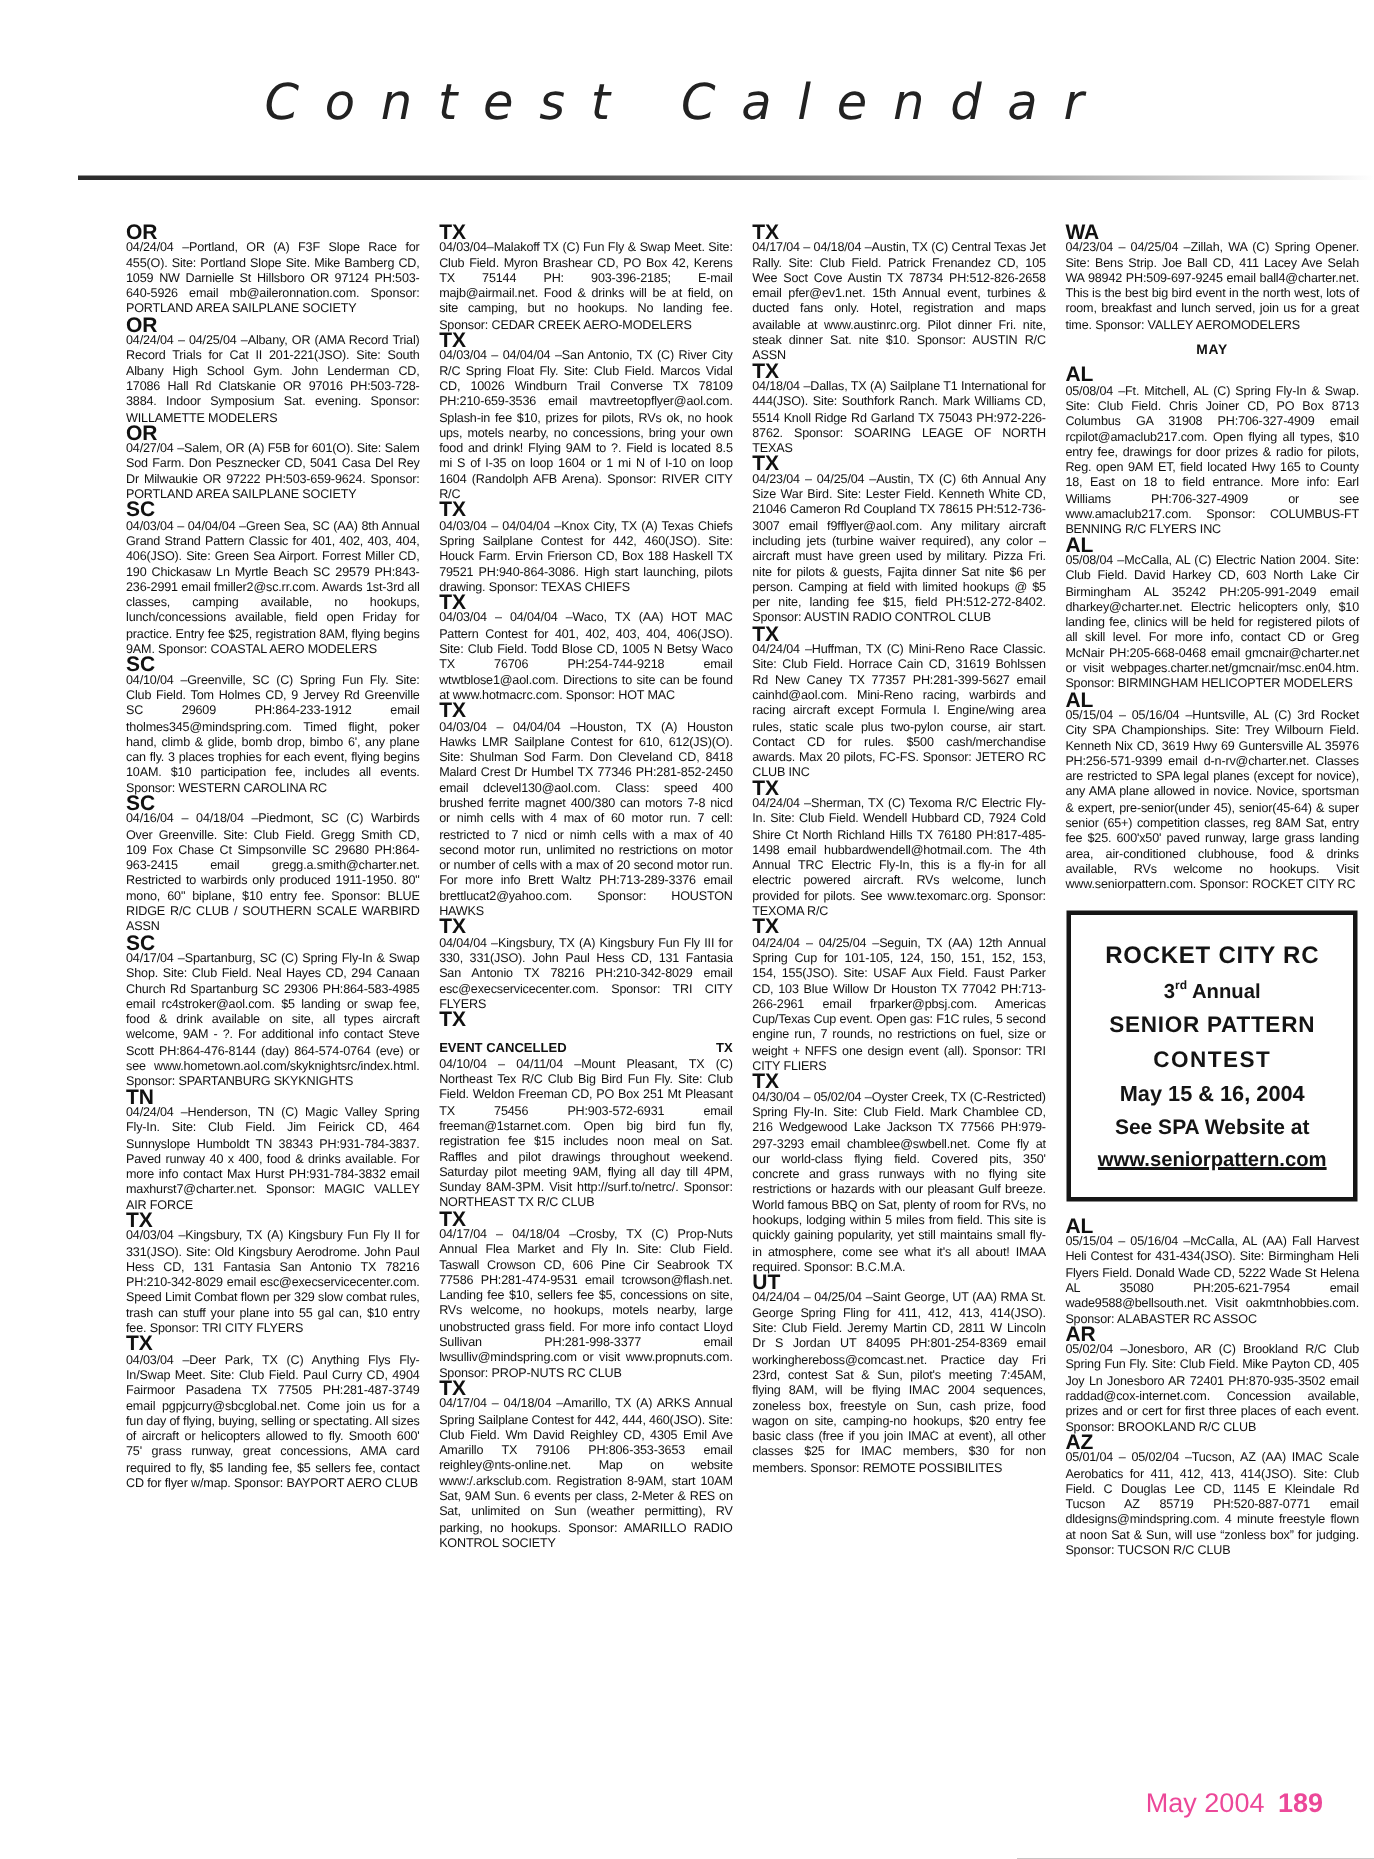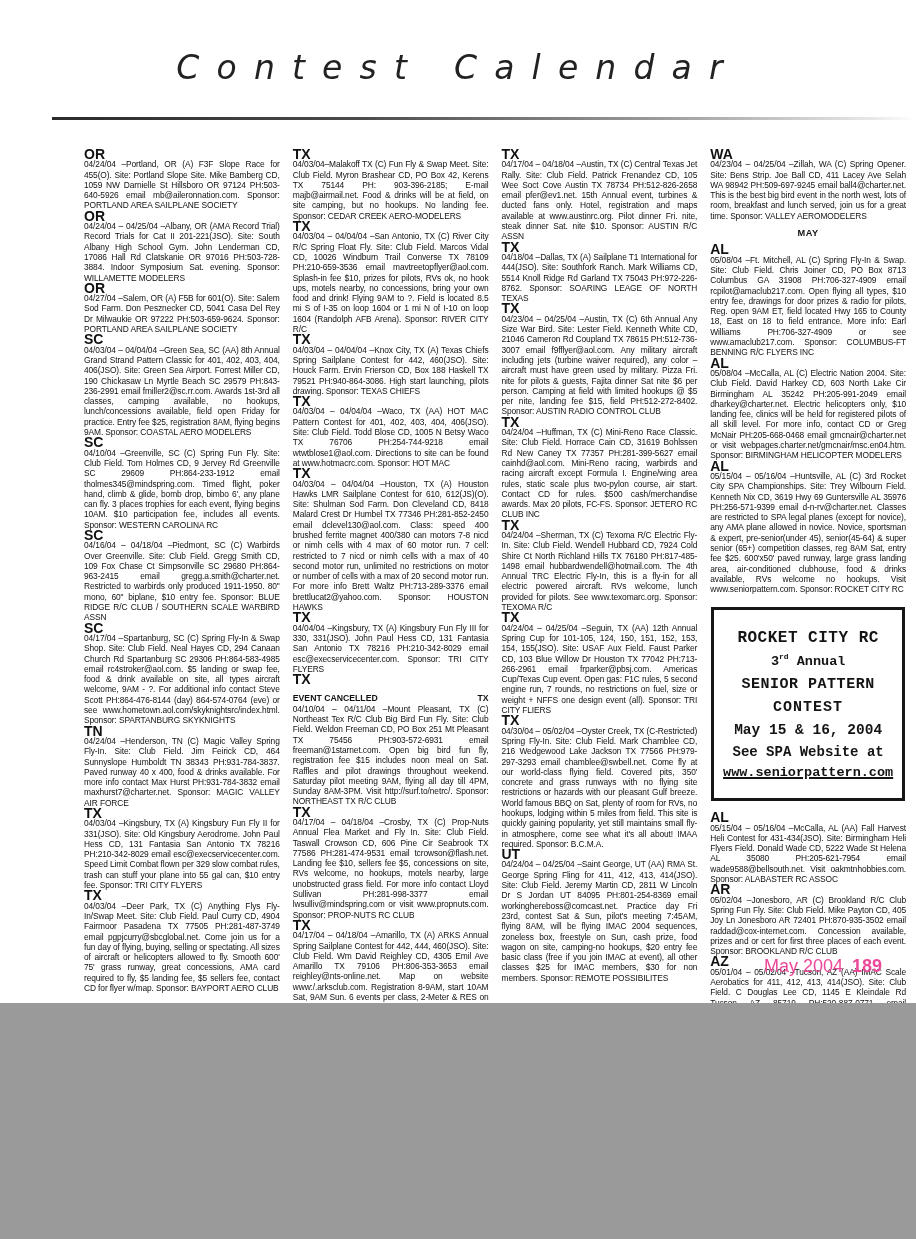--- a/index.html
+++ b/index.html
@@ -1,31 +1,31 @@
 <!DOCTYPE html>
 <html><head>
 <meta charset="utf-8">
 <style>
   html,body{margin:0;padding:0;background:#9a9a9a;}
-  .page{position:relative;width:916px;height:1003px;background:#ffffff;overflow:hidden;
+  .page{position:relative;width:916px;height:1239px;background:#ffffff;overflow:hidden;
         font-family:"Liberation Sans",sans-serif;color:#111;}
   .title{position:absolute;top:48px;left:0;right:0;text-align:center;
          font-family:"DejaVu Sans",sans-serif;font-style:italic;font-weight:500;
          font-size:33px;color:#222;letter-spacing:0.52em;white-space:nowrap;}
   .title .word-gap{display:inline-block;width:30px;}
   .rule{position:absolute;top:117px;left:52px;right:0;height:3px;
         background:linear-gradient(to right,#2b2b2b 0%,#4a4a4a 35%,#9a9a9a 70%,#e8e8e8 95%,#ffffff 100%);}
   .cols{position:absolute;top:149px;left:84px;width:822px;display:flex;gap:13px;align-items:flex-start;}
   .col{flex:1 1 0;min-width:0;font-size:8.4px;line-height:10.3px;}
   .state-label{font-weight:bold;font-size:14px;}
   .entry-body{text-align:justify;letter-spacing:-0.1px;}
   .month-header{font-weight:bold;text-align:center;font-size:9.2px;padding:7px 0 6px 0;letter-spacing:0.5px;}
   .cancel-row{display:flex;justify-content:space-between;font-weight:bold;font-size:8.7px;margin-top:9px;}
   .adbox{border:3px solid #151515;margin:13px 1px 11px 1px;padding:16px 4px 14px 4px;text-align:center;
-         font-family:Liberation Mono, monospace;font-weight:bold;color:#141414;}
+         font-family:Liberation Sans, sans-serif;font-weight:bold;color:#141414;}
   .ad-line{display:block;line-height:1.55;}
   .ad-line:nth-child(1){font-size:16px;letter-spacing:0.5px;}
   .ad-line:nth-child(2){font-size:13.5px;}
   .ad-line:nth-child(2) sup{font-size:8px;}
   .ad-line:nth-child(3){font-size:15px;letter-spacing:0.5px;}
   .ad-line:nth-child(4){font-size:15px;letter-spacing:1px;}
   .ad-line:nth-child(5){font-size:14.5px;}
   .ad-line:nth-child(6){font-size:14px;}
   .ad-line:nth-child(7){font-size:13.5px;text-decoration:underline;text-decoration-thickness:2px;}
   .footer{position:absolute;bottom:26px;right:34px;font-size:18px;color:#ec4899;}

